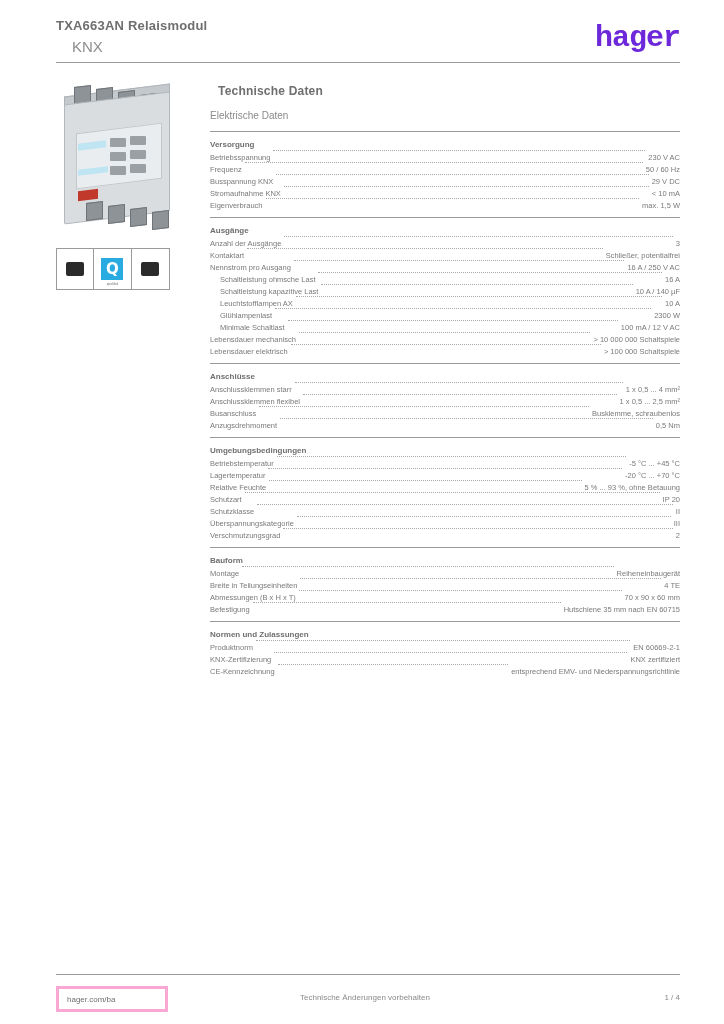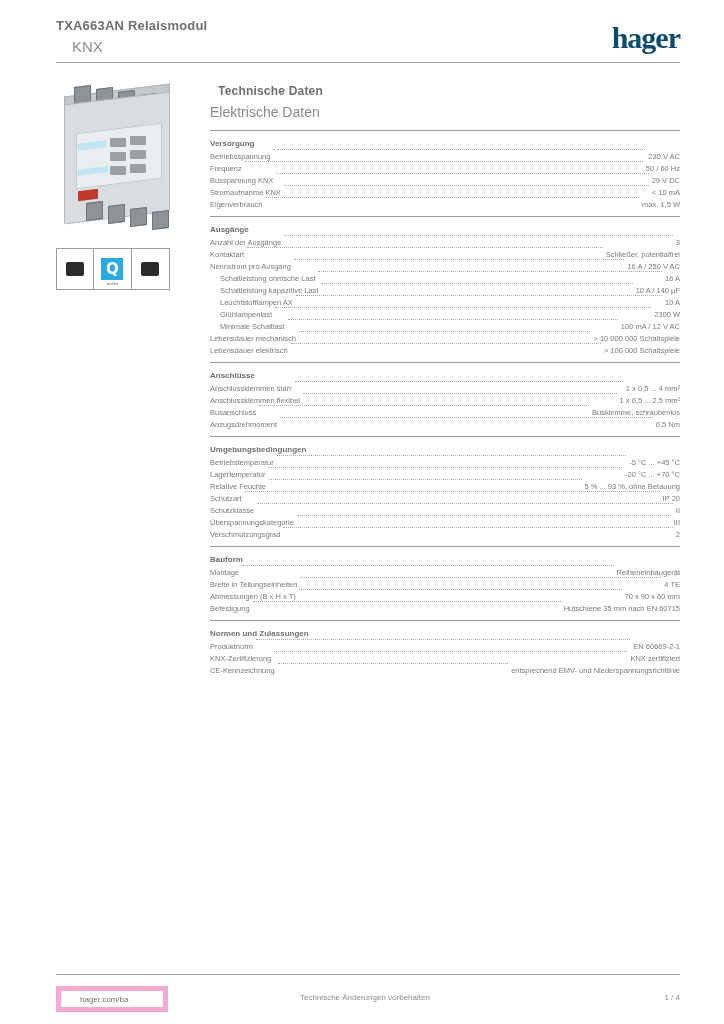--- a/index.html
+++ b/index.html
@@ -60,23 +60,23 @@
     width: 120px;
     height: 30px;
   }
   .brand-mark {
     position: absolute;
     right: 0;
     top: 0;
     font-size: 30px;
     line-height: 30px;
     font-weight: bold;
-    color: #0c4a6e;
+    color: #6d28d9;
     letter-spacing: -1px;
-    font-family: Liberation Serif, serif;
+    font-family: Liberation Mono, monospace;
   }
   .header-rule {
     position: absolute;
     left: 56px;
     top: 62px;
     width: 624px;
     height: 1px;
     background: #9a9a9a;
   }
 
@@ -220,23 +220,23 @@
   }
   .spec-title {
     font-size: 12px;
     font-weight: bold;
     color: #6f6f6f;
     margin: 0 0 6px 8px;
     letter-spacing: 0.2px;
     white-space: nowrap;
   }
   .spec-sub {
-    font-size: 14px;
+    font-size: 10px;
     color: #8a8a8a;
-    margin: 6px 0 10px 0;
+    margin: 12px 0 10px 0;
     white-space: nowrap;
   }
 
   .group { margin-top: 6px; }
   .group-head {
     font-size: 8px;
     font-weight: bold;
     color: #6f6f6f;
     margin: 8px 0 2px 0;
   }
@@ -281,24 +281,24 @@
     width: 624px;
     height: 1px;
     background: #9a9a9a;
   }
   .footer-box {
     position: absolute;
     left: 56px;
     top: 986px;
     width: 112px;
     height: 26px;
-    border: 5px solid #f9a8d4;
+    border: 3px solid #f9a8d4;
     display: flex;
     align-items: center;
-    padding-left: 19px;
+    padding-left: 8px;
     box-sizing: border-box;
     font-size: 8px;
     color: #6f6f6f;
   }
   .footer-center {
     position: absolute;
     left: 300px;
     top: 993px;
     font-size: 8px;
     color: #8a8a8a;

